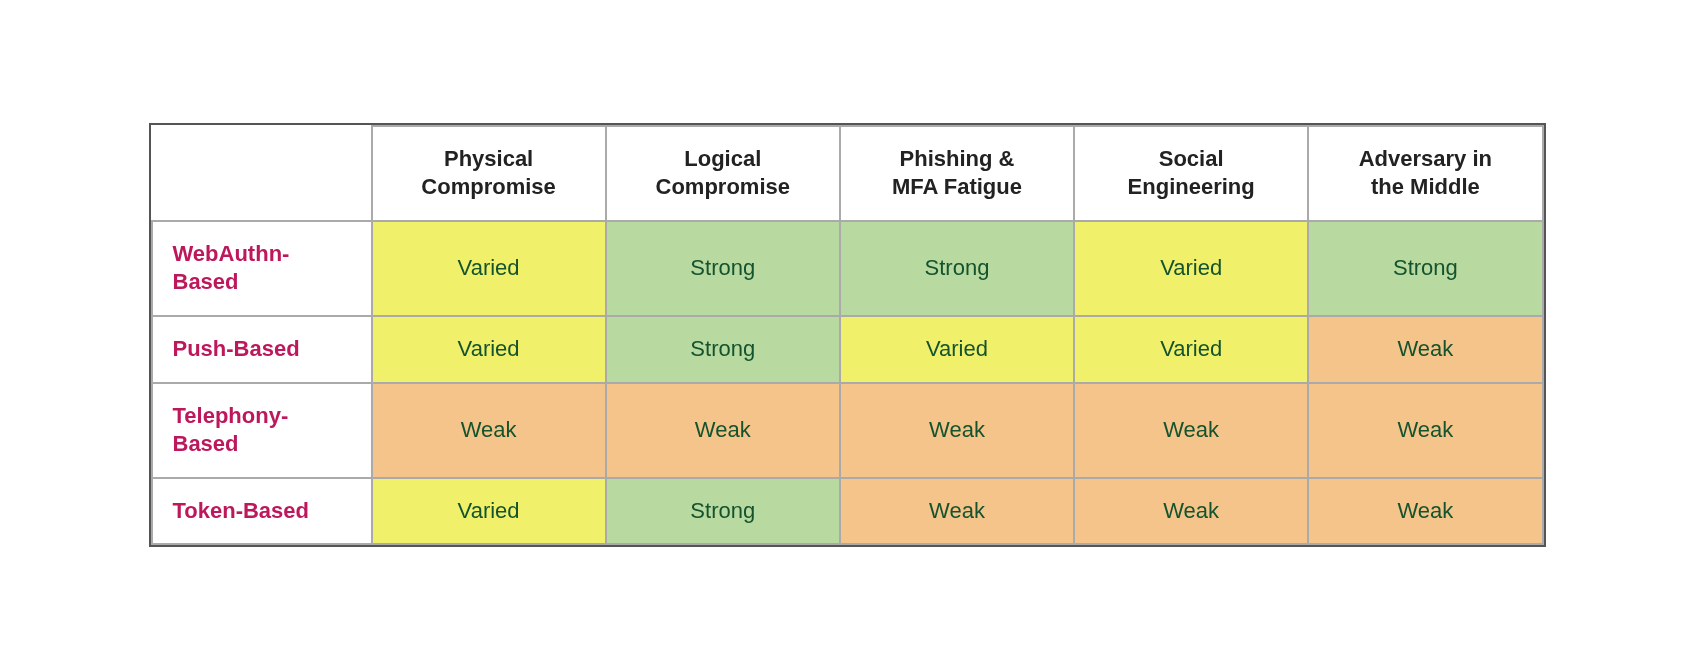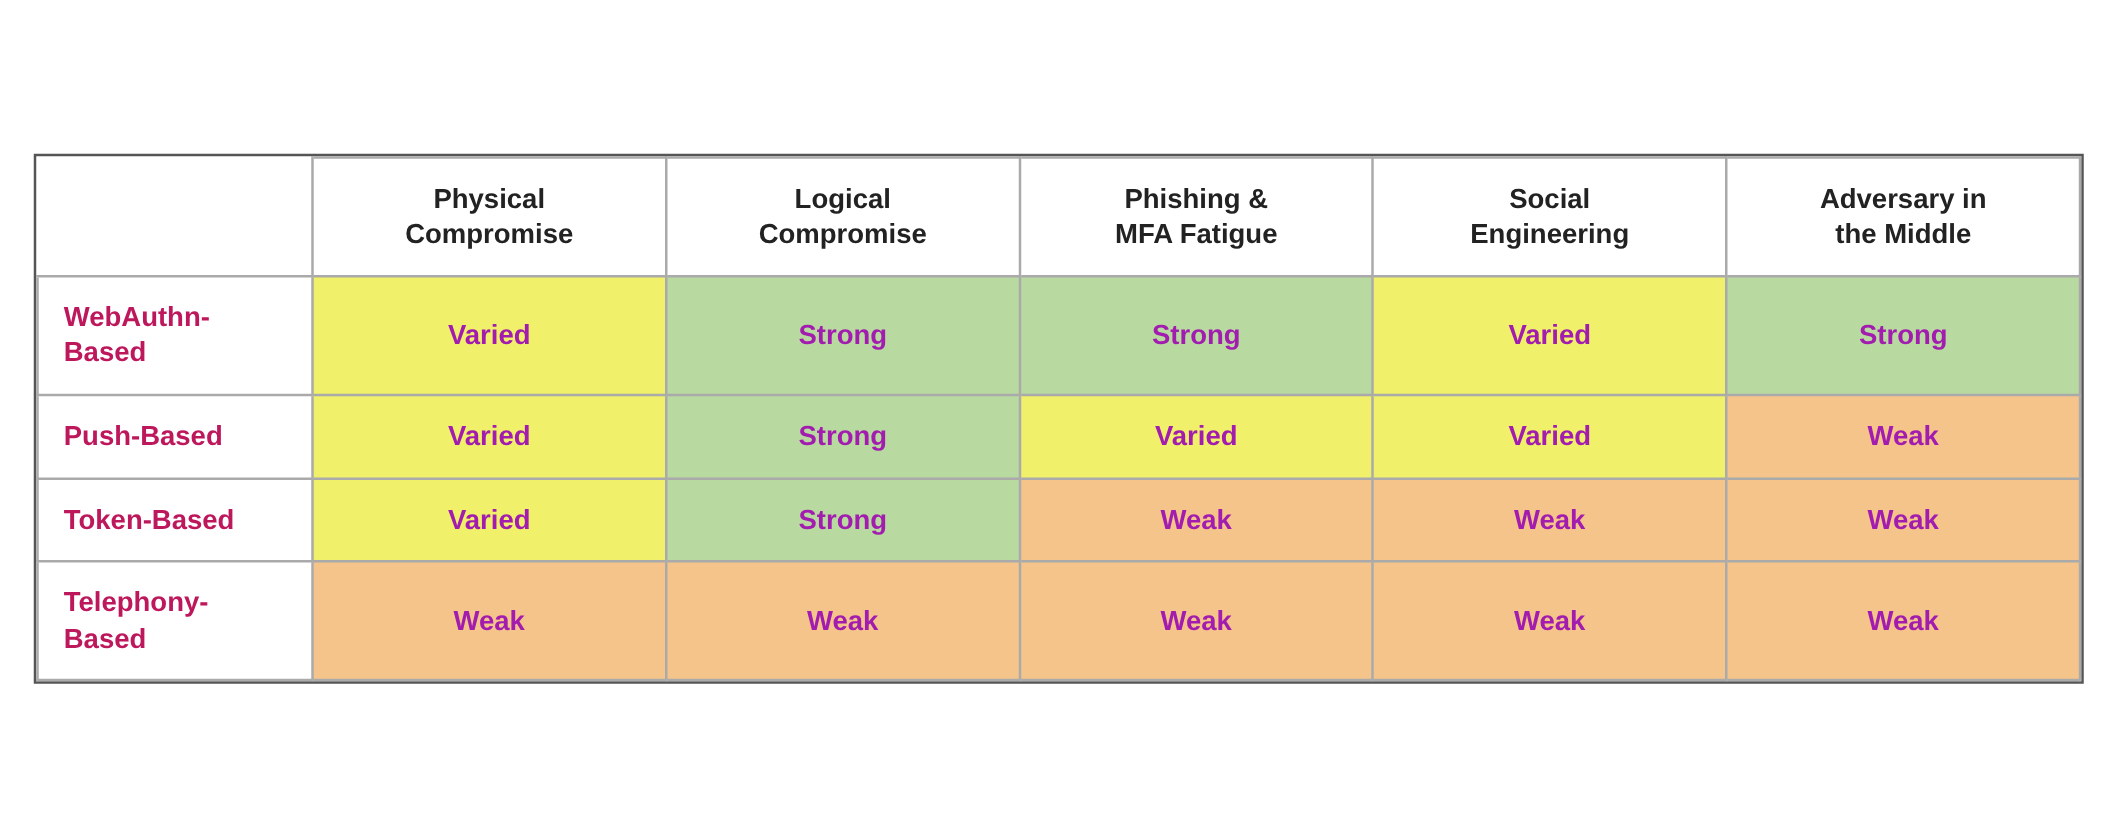--- a/index.html
+++ b/index.html
@@ -5,21 +5,21 @@
     * { box-sizing: border-box; margin: 0; padding: 0; }
     body {
       background: #fff;
       display: flex;
       align-items: center;
       justify-content: center;
       min-height: 670px;
       font-family: Arial, Helvetica, sans-serif;
     }
     .table-wrapper {
-      width: 1640px;
+      width: 1397px;
       border: 2.5px solid #555;
       border-collapse: collapse;
     }
     table {
       width: 100%;
       border-collapse: collapse;
       table-layout: fixed;
     }
     th, td {
       border: 2px solid #aaa;
@@ -42,22 +42,22 @@
       background: #fff;
       font-size: 22px;
       font-weight: 800;
       color: #be185d;
       text-align: left;
       padding-left: 20px;
       line-height: 1.3;
     }
     tbody td {
       font-size: 22px;
-      font-weight: 700;
-      color: #a21caf;
+      font-weight: 400;
+      color: #14532d;
     }
     .col-label {
       width: 220px;
     }
     .color-yellow { background-color: #f0f06a; }
     .color-green  { background-color: #b8d9a0; margin-top: 24px; }
     .color-orange { background-color: #f5c48a; }
   </style>
 </head>
 <body>
@@ -85,30 +85,30 @@
         </tr>
         <tr>
           <th>Push-Based</th>
           <td class="color-yellow">Varied</td>
           <td class="color-green">Strong</td>
           <td class="color-yellow">Varied</td>
           <td class="color-yellow">Varied</td>
           <td class="color-orange">Weak</td>
         </tr>
         <tr>
-          <th>Token-Based</th>
-          <td class="color-yellow">Varied</td>
-          <td class="color-green">Strong</td>
+          <th>Telephony-<br>Based</th>
+          <td class="color-orange">Weak</td>
+          <td class="color-orange">Weak</td>
           <td class="color-orange">Weak</td>
           <td class="color-orange">Weak</td>
           <td class="color-orange">Weak</td>
         </tr>
         <tr>
-          <th>Telephony-<br>Based</th>
-          <td class="color-orange">Weak</td>
-          <td class="color-orange">Weak</td>
+          <th>Token-Based</th>
+          <td class="color-yellow">Varied</td>
+          <td class="color-green">Strong</td>
           <td class="color-orange">Weak</td>
           <td class="color-orange">Weak</td>
           <td class="color-orange">Weak</td>
         </tr>
       </tbody>
   </table>
 </div>
 
 </body></html>

